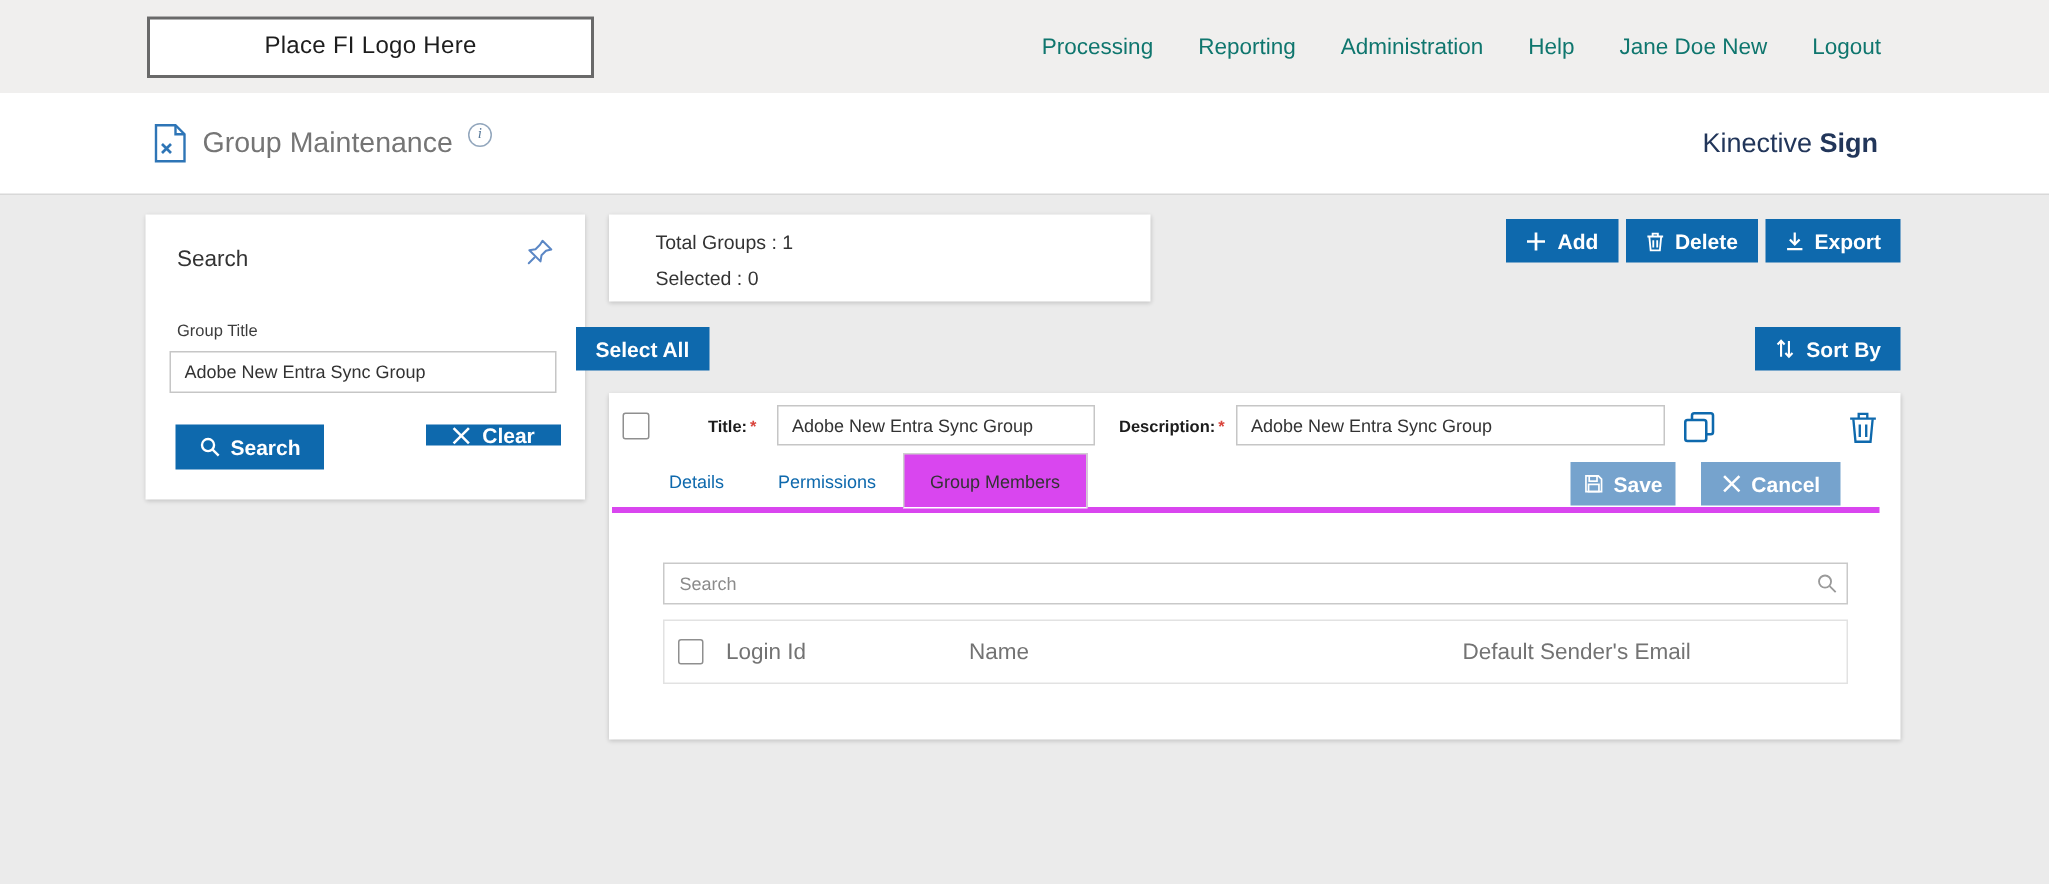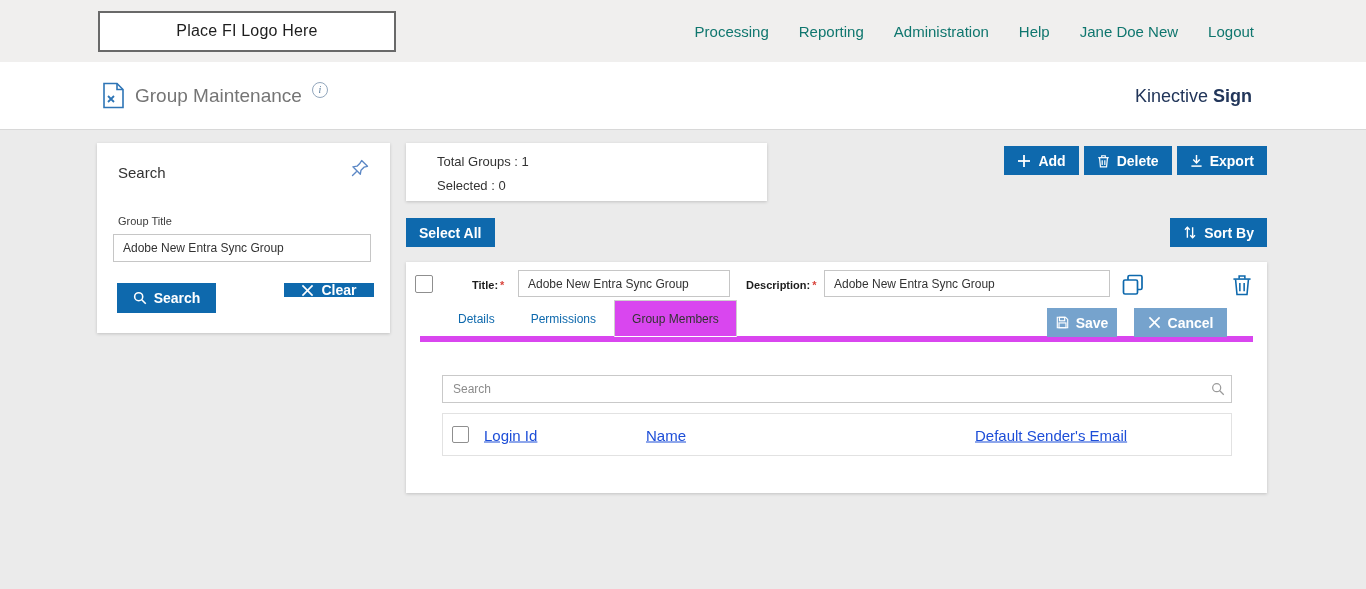--- a/index.html
+++ b/index.html
@@ -79,21 +79,21 @@
   .btn-search { position:absolute; left:20px; top:140px; width:99px; height:30px; }
   .btn-clear  { position:absolute; right:16px; top:140px; width:90px; height:14px; }
 
   
   .summary-card { position:absolute; left:406px; top:13px; width:361px; height:58px; }
   .summary-card .line1 { position:absolute; left:31px; top:11px; font-size:13px; color:#333; }
   .summary-card .line2 { position:absolute; left:31px; top:35px; font-size:13px; color:#333; }
 
   
   .toolbar { position:absolute; top:16px; right:99px; display:flex; gap:5px; }
-  .btn-select-all { position:absolute; left:406px; top:88px; }
+  .btn-select-all { position:absolute; left:384px; top:88px; }
   .btn-sort { position:absolute; right:99px; top:88px; }
 
   
   .editor-panel { position:absolute; left:406px; top:132px; width:861px; height:231px; }
   .cb {
     display:inline-block; width:18px; height:18px; background:#fff;
     border:1px solid #8f8f8f; border-radius:2px; cursor:pointer;
   }
   .row-cb { position:absolute; left:9px; top:13px; }
   .field-label { position:absolute; top:17px; font-size:11px; font-weight:700; color:#1c1c1c; }
@@ -104,22 +104,22 @@
     position:absolute; top:8px; height:27px; border:1px solid #c6c6c6;
     padding:0 9px; font-size:12px; color:#333; outline:none; background:#fff;
     font-family:"Liberation Sans",sans-serif;
   }
   .inp-title { left:112px; width:212px; }
   .inp-desc  { left:418px; width:286px; }
   .copy-icon  { position:absolute; left:715px; top:11px; cursor:pointer; }
   .trash-icon-row { position:absolute; left:826px; top:11px; cursor:pointer; }
 
   .tabs-zone {
-    position:absolute; left:14px; right:14px; top:43px; height:37px;
-    border-bottom:6px solid #d946ef;
+    position:absolute; left:2px; right:14px; top:43px; height:37px;
+    border-bottom:4px solid #d946ef;
   }
   .tabs { position:absolute; left:20px; bottom:-1px; display:flex; }
   .tab {
     padding:0 17px; line-height:36px; height:37px; font-size:12px;
     color:var(--color-accent,#0e69ad); cursor:pointer; background:transparent;
     border:1px solid transparent;
   }
   .tab.active {
     background:#d946ef; color:#333;
     border:1px solid #cfcfcf; border-bottom:1px solid #fff;
@@ -135,21 +135,21 @@
     font-size:12px; color:#333; outline:none; font-family:"Liberation Sans",sans-serif;
   }
   .member-search::placeholder { color:#8b8b8b; }
   .member-search-icon { position:absolute; right:7px; top:7px; }
 
   .table-header {
     position:absolute; left:36px; top:151px; width:790px; height:43px;
     border:1px solid #e2e2e2; background:#fff;
   }
   .th-cb { position:absolute; left:9px; top:12px; }
-  .th { position:absolute; top:50%; transform:translateY(-50%); font-size:15px; color:#1d4ed8;text-decoration:underline; }
+  .th { position:absolute; top:50%; transform:translateY(-50%); font-size:15px; color:#737373; }
   .th-login { left:41px; }
   .th-name { left:203px; }
   .th-email { left:532px; }
 
   svg { display:block; }
 </style>
 </head>
 <body>
 
 <div class="topbar">

